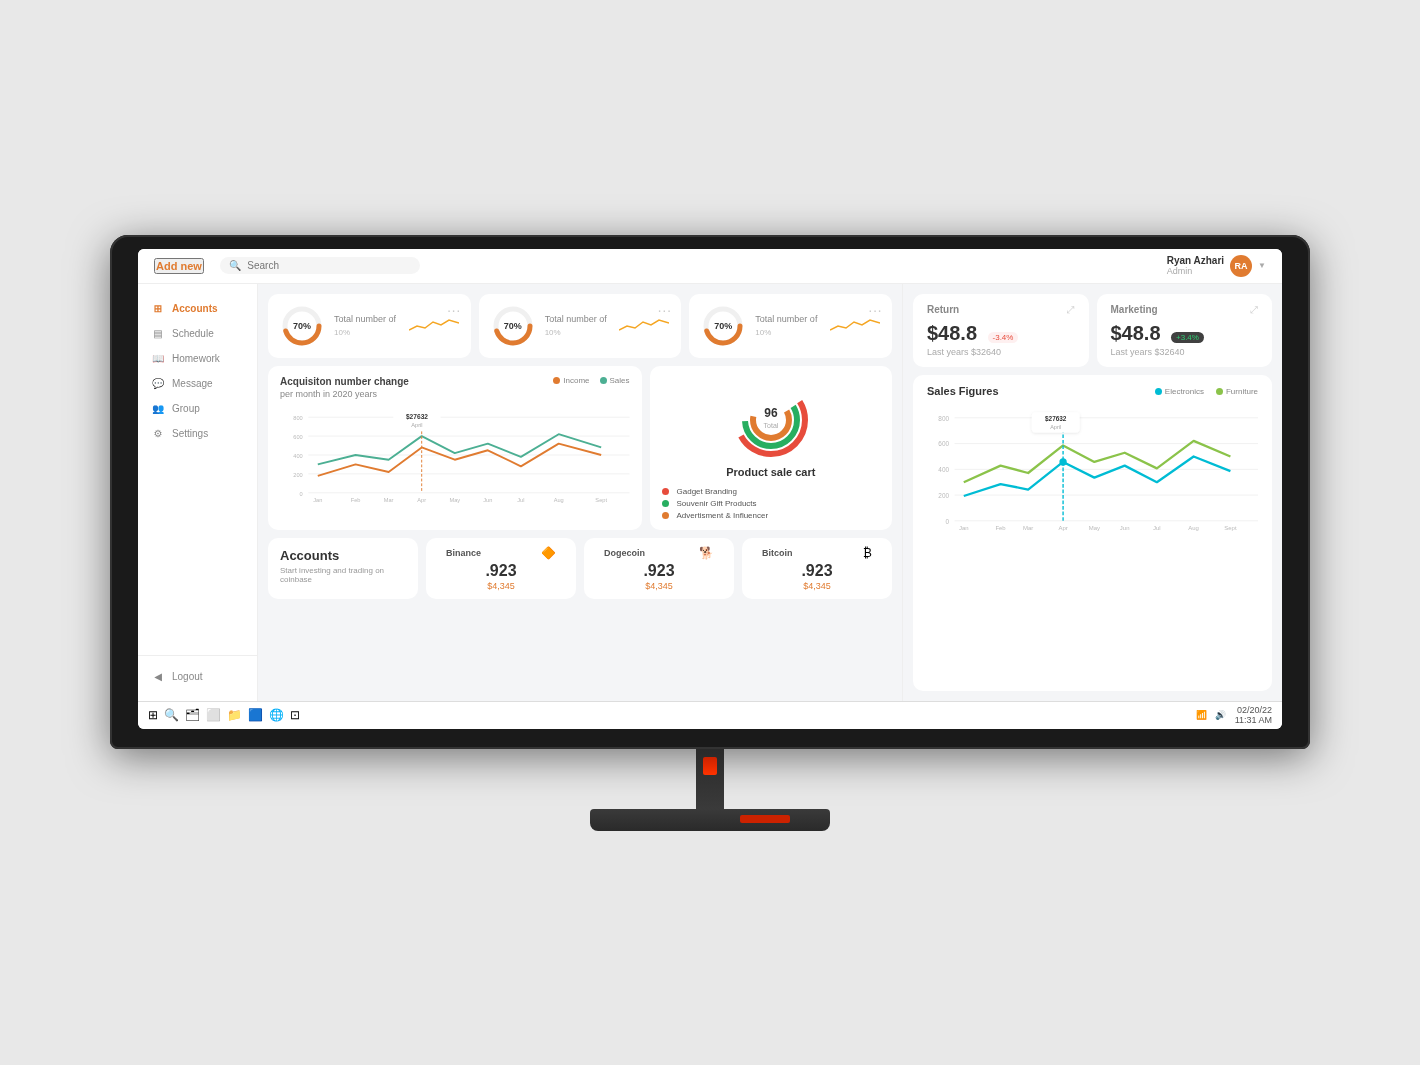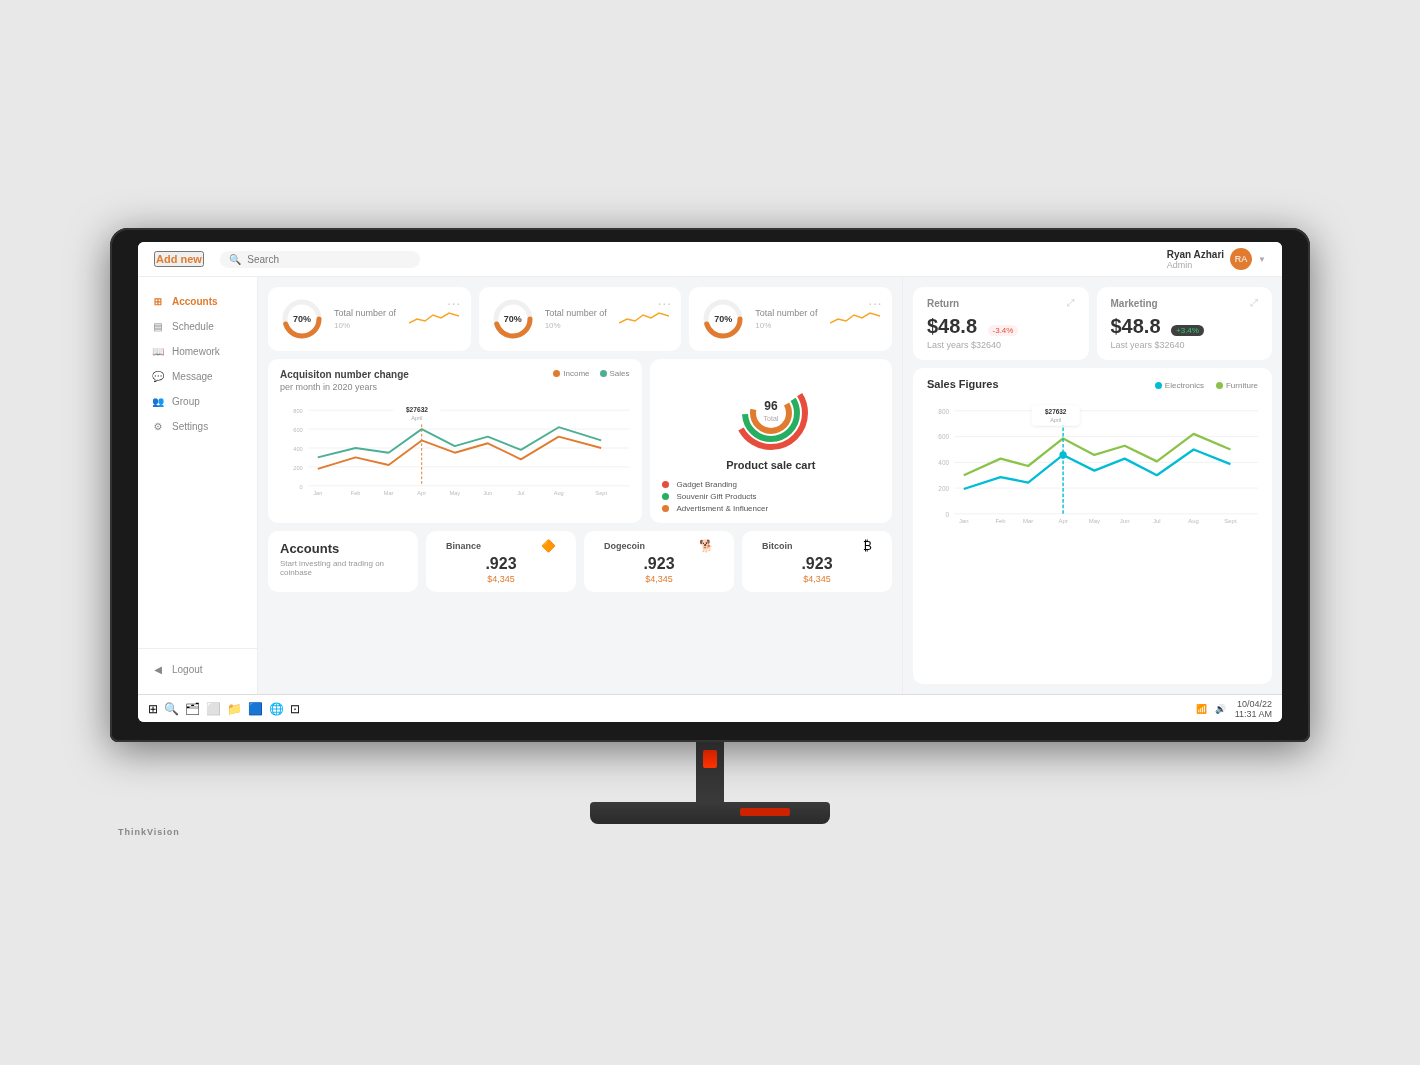--- a/index.html
+++ b/index.html
@@ -75,21 +75,21 @@
       gap: 6px;
       justify-content: flex-end;
     }
     .user-name { font-size: 10px; font-weight: 600; color: #333; }
     .user-role { font-size: 9px; color: #aaa; }
     .user-avatar {
       width: 22px; height: 22px;
       background: #e07b30;
       border-radius: 50%;
       display: flex; align-items: center; justify-content: center;
-      color: #fff; font-size: 9px; font-weight: 400;
+      color: #fff; font-size: 9px; font-weight: 700;
     }
 
     
     .main-layout {
       display: flex;
       flex: 1;
       overflow: hidden;
     }
 
     
@@ -683,31 +683,30 @@
           <span class="taskbar-icon">📁</span>
           <span class="taskbar-icon">🟦</span>
           <span class="taskbar-icon">🌐</span>
           <span class="taskbar-icon">⊡</span>
         </div>
         <div class="taskbar-spacer"></div>
         <div class="taskbar-right">
           <span>📶</span>
           <span>🔊</span>
           <div class="taskbar-time">
-            <div>10/04/22</div>
+            <div>02/20/22</div>
             <div>11:31 AM</div>
           </div>
         </div>
       </div>
 
     </div>
   </div>
 
   <div class="monitor-stand">
     <div class="stand-neck">
       <div class="stand-neck-red"></div>
     </div>
     <div class="stand-base">
       <div class="stand-base-red"></div>
     </div>
   </div>
-  <div class="thinkvision-label">ThinkVision</div>
 </div>
 
 </body></html>

